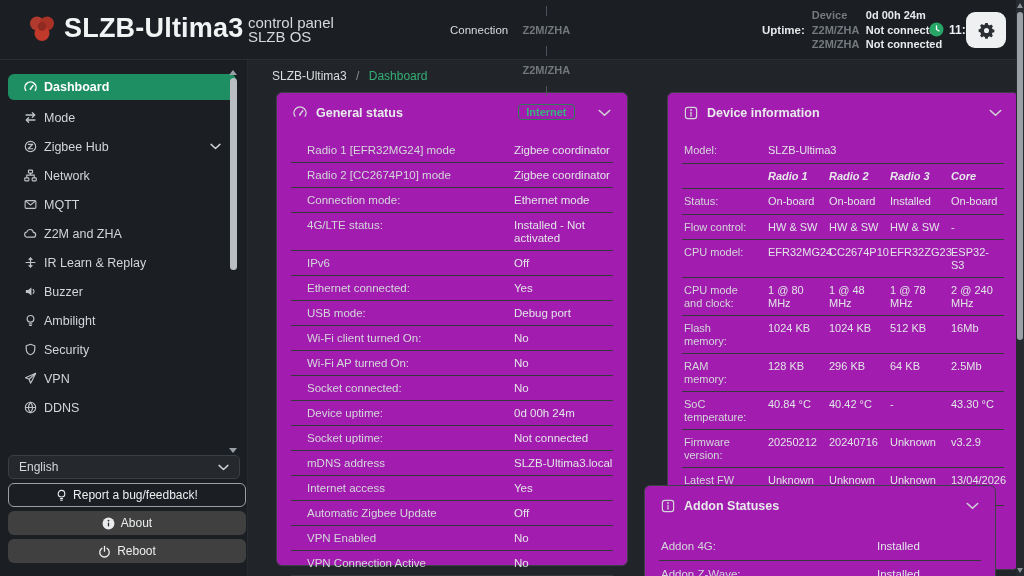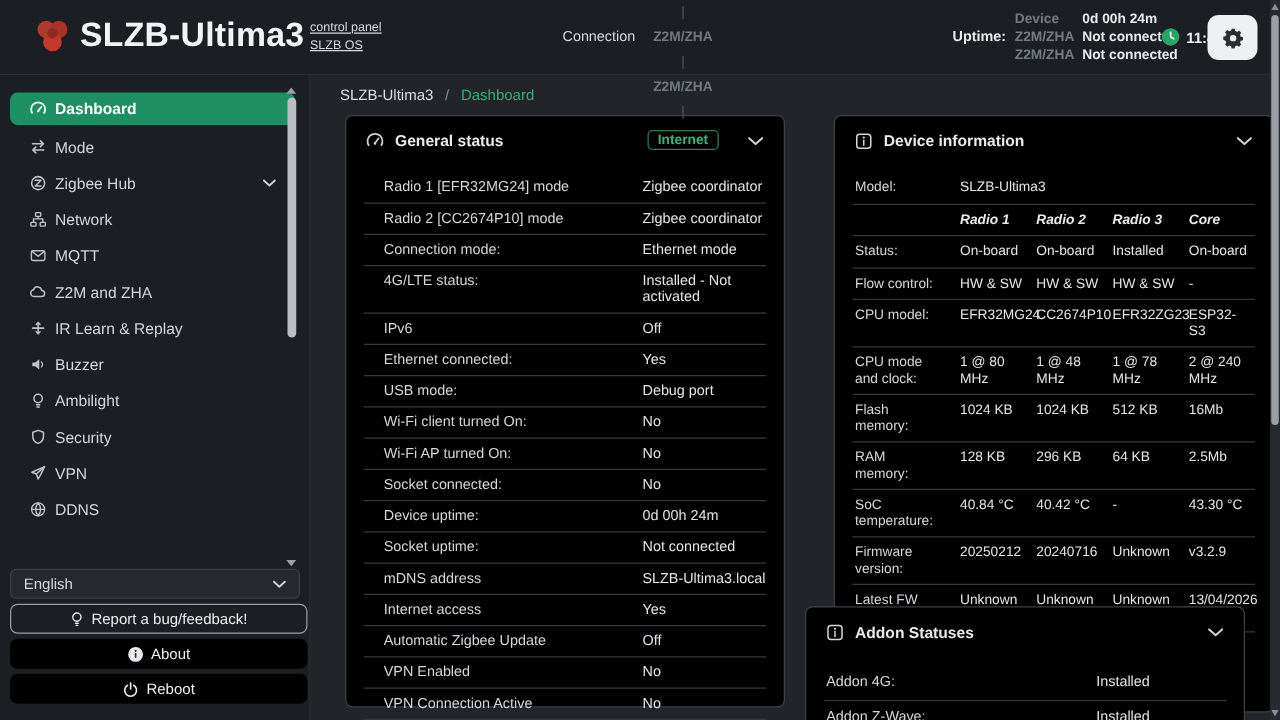--- a/index.html
+++ b/index.html
@@ -10,21 +10,21 @@
     font-family:"Liberation Sans","DejaVu Sans",sans-serif;
     color:#dfe2e4;
     -webkit-font-smoothing:antialiased;
   }
   svg { display:block; }
 
   
   .hdr { position:absolute; top:0; left:0; width:1016px; height:60px; background:#1b1e22; border-bottom:1px solid #2a2e32; z-index:5; }
   .logo { position:absolute; left:26px; top:14px; }
   .app-title { position:absolute; left:64px; top:13px; font-size:27px; font-weight:700; color:#f2f3f4; letter-spacing:0.2px; }
-  .app-sub { position:absolute; left:248px; top:16px; font-size:10px; line-height:14px; color:#d6d9db;text-decoration:underline; }
+  .app-sub { position:absolute; left:248px; top:16px; font-size:15px; line-height:14px; color:#d6d9db; }
   .conn { position:absolute; left:450px; top:0; height:60px; display:flex; align-items:center; gap:8px; font-size:11px; }
   .conn-label { color:#d8dadc; font-size:11.5px; margin-right:2px; }
   .conn-badge { color:#35b57c; border:1px solid #2e7d57; border-radius:4px; padding:1px 7px; font-weight:600; }
   .conn-dim { color:#73787d; font-weight:600; }
   .conn-sep { color:#565b60; padding:0 2px; }
   .uptime { position:absolute; left:762px; top:9px; display:flex; align-items:center; gap:7px; }
   .uptime-label { font-size:11.5px; font-weight:700; color:#e6e8ea; }
   .uptime-rows { display:flex; flex-direction:column; gap:1px; }
   .up-row { display:flex; gap:6px; font-size:11px; line-height:13.5px; }
   .up-key { width:48px; color:#757a7f; font-weight:600; }
@@ -47,33 +47,33 @@
   .side-item.active { background:#1e8e63; border-radius:6px; margin:0 11px 3px 8px; height:26px; padding-left:15px; color:#ffffff; font-weight:600; }
   .side-item.active .s-ico { color:#ffffff; }
   .s-chev { margin-left:auto; margin-right:26px; color:#cfd3d6; }
   .side-scroll { position:absolute; left:229px; top:10px; width:8px; height:384px; }
   .side-thumb { position:absolute; left:0.5px; top:8px; width:7px; height:192px; background:#b9bec2; border-radius:4px; }
   .side-up { width:0;height:0;border-left:4px solid transparent;border-right:4px solid transparent;border-bottom:5px solid #9aa0a5; position:absolute; left:0; top:0; }
   .side-dn { width:0;height:0;border-left:4px solid transparent;border-right:4px solid transparent;border-top:5px solid #9aa0a5; position:absolute; left:0; top:378px; }
 
   .lang-select { position:absolute; left:8px; top:395px; width:232px; height:24px; background:#25282c; border:1px solid #3a3f44; border-radius:5px; display:flex; align-items:center; padding:0 10px; font-size:12px; color:#d5d8da; cursor:pointer; }
   .lang-select .s-chev { margin:0 0 0 auto; }
-  .sb-btn { position:absolute; left:8px; width:238px; height:24px; border-radius:6px; display:flex; align-items:center; justify-content:center; gap:6px; font-size:12px; color:#eceeef; cursor:pointer; border:none; background:#000000; font-family:inherit; }
+  .sb-btn { position:absolute; left:8px; width:238px; height:24px; border-radius:6px; display:flex; align-items:center; justify-content:center; gap:6px; font-size:12px; color:#eceeef; cursor:pointer; border:none; background:#404040; font-family:inherit; }
   .sb-report { top:423px; background:transparent; border:1px solid #9ba0a5; }
   .sb-about { top:451px; }
   .sb-reboot { top:479px; }
 
   
   .main { position:absolute; left:248px; top:60px; width:768px; height:516px; background:#212428; overflow:hidden; }
   .crumbs { position:absolute; left:24px; top:9px; font-size:12px; }
   .crumb-root { color:#dcdee0; }
   .crumb-sep { color:#8a8f94; margin:0 6px; }
   .crumb-cur { color:#34b077; }
 
-  .card { position:absolute; width:352px; background:#000000; border:1px solid #3c4147; border-radius:6px; }
+  .card { position:absolute; width:352px; background:#a21caf; border:1px solid #3c4147; border-radius:6px; }
   .card-gs { left:28px; top:32px; height:474px; }
   .card-di { left:419px; top:32px; height:478px; }
   .card-ad { left:396px; top:425px; height:140px; }
   .card-head { display:flex; align-items:center; gap:9px; padding:13px 16px 10px 16px; }
   .card-title { font-size:12.5px; font-weight:600; color:#e8eaec; }
   .card-head .c-ico { color:#d4d7da; }
   .card-chev { margin-left:auto; color:#cfd3d6; cursor:pointer; background:none; border:none; padding:0; }
 
   .gs-rows { margin:8px 14px 0 14px; }
   .gs-row { display:flex; padding:5.5px 0 5.5px 16px; border-bottom:1px solid #34383d; font-size:11.5px; line-height:13px;gap:31px; }

